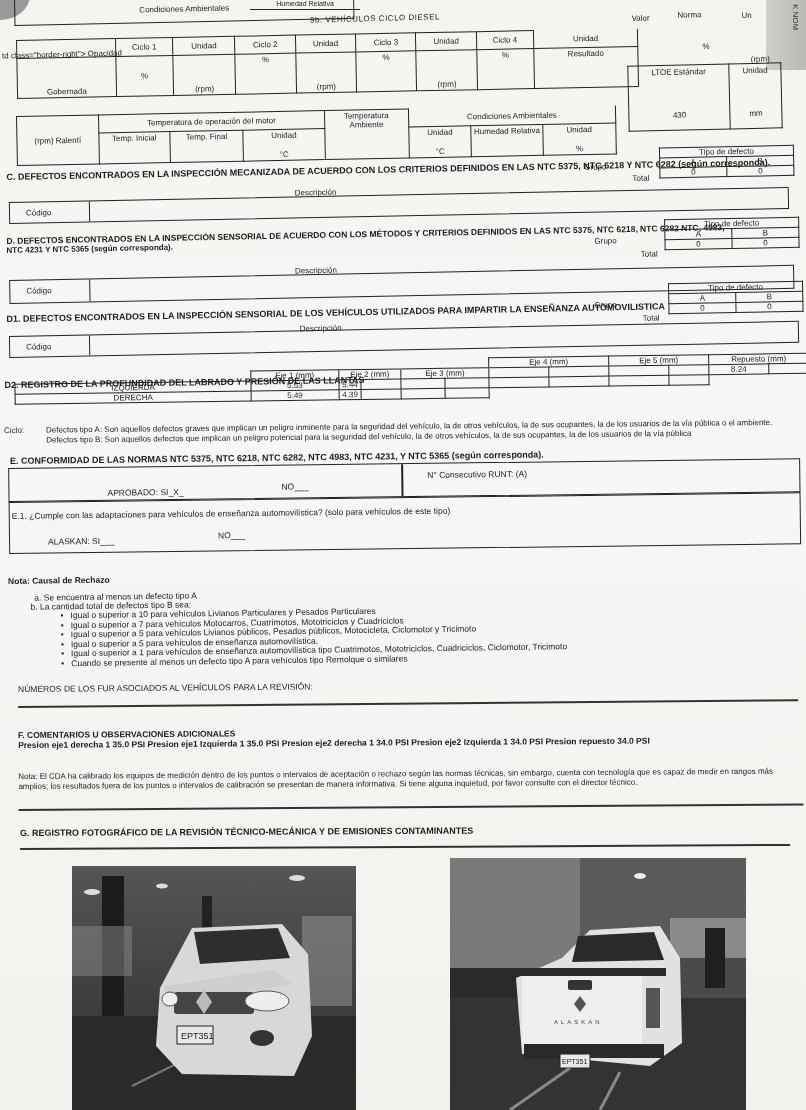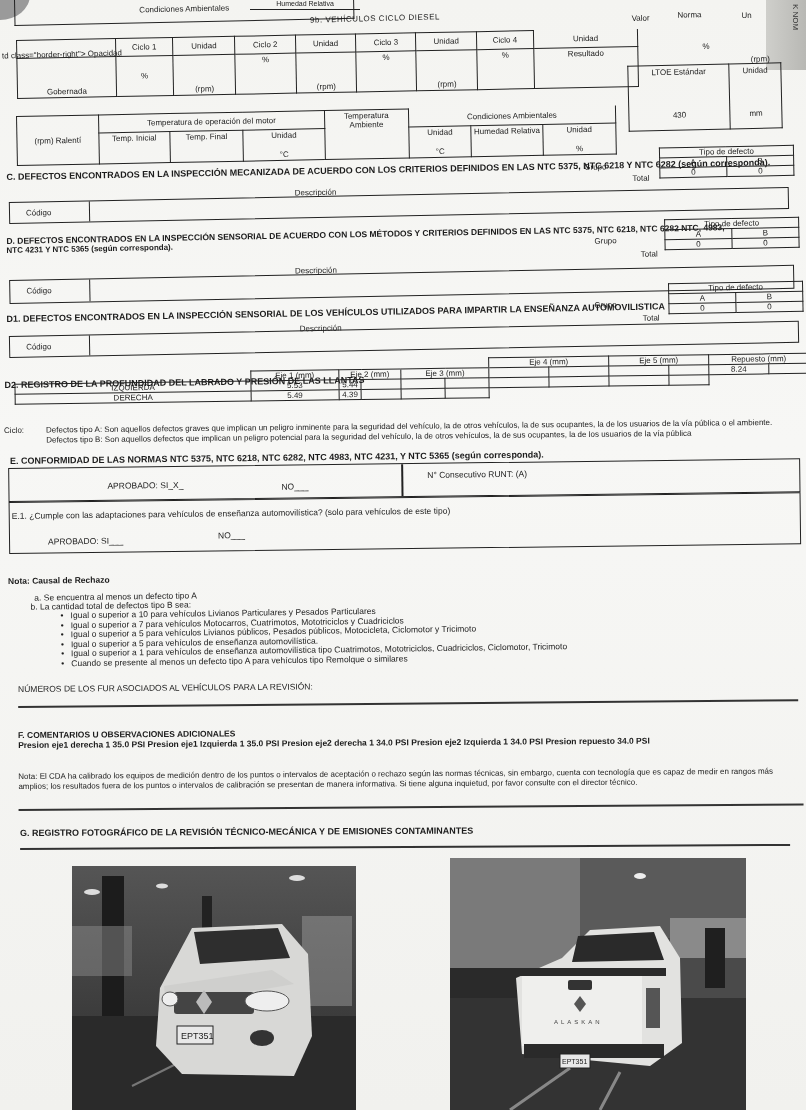--- a/index.html
+++ b/index.html
@@ -290,27 +290,27 @@
   <div class="abs note-text" style="left:4px; top:426px; width:800px; transform:rotate(-0.6deg); transform-origin:left top;">
     <span class="abs" style="left:0; top:0;">Ciclo:</span>
     <div style="margin-left:42px; width:750px;">Defectos tipo A: Son aquellos defectos graves que implican un peligro inminente para la seguridad del vehículo, la de otros vehículos, la de sus ocupantes, la de los usuarios de la vía pública o el ambiente.</div>
     <div style="margin-left:42px;">Defectos tipo B: Son aquellos defectos que implican un peligro potencial para la seguridad del vehículo, la de otros vehículos, la de sus ocupantes, la de los usuarios de la vía pública</div>
   </div>
 
   <div class="abs" style="left:8px; top:456px; width:792px; transform:rotate(-0.7deg); transform-origin:left top;">
     <div class="section-title" style="font-size:9px; font-weight:bold; margin-left:2px;">E. CONFORMIDAD DE LAS NORMAS NTC 5375, NTC 6218, NTC 6282, NTC 4983, NTC 4231, Y NTC 5365 (según corresponda).</div>
     <div class="e-box abs" style="left:0; top:12px; width:792px; height:34px;">
       <div class="abs" style="left:392px; top:0; bottom:0; width:1.5px; background:#222;"></div>
-      <span class="abs" style="left:98px; top:13px;">APROBADO: SI_X_</span>
+      <span class="abs" style="left:98px; top:20px;">APROBADO: SI_X_</span>
       <span class="abs" style="left:272px; top:16px;">NO___</span>
       <span class="abs" style="left:418px; top:6px;">N° Consecutivo RUNT: (A)</span>
     </div>
     <div class="e-box abs" style="left:0; top:46px; width:792px; height:52px;">
       <span class="abs" style="left:2px; top:8px;">E.1. ¿Cumple con las adaptaciones para vehículos de enseñanza automovilística? (solo para vehículos de este tipo)</span>
-      <span class="abs" style="left:38px; top:34px;">APROBADO: SI___</span>
+      <span class="abs" style="left:38px; top:34px;">ALASKAN: SI___</span>
       <span class="abs" style="left:208px; top:30px;">NO___</span>
     </div>
   </div>
 
   <div class="abs" style="left:8px; top:576px; width:700px; transform:rotate(-0.8deg); transform-origin:left top;">
     <div style="font-size:8.5px; font-weight:bold;">Nota: Causal de Rechazo</div>
     <div style="font-size:8.5px; margin-left:26px; margin-top:8px; line-height:9px;">a. Se encuentra al menos un defecto tipo A</div>
     <div style="font-size:8.5px; margin-left:22px; line-height:9px;">b. La cantidad total de defectos tipo B sea:</div>
     <ul class="bullets" style="margin-left:52px;">
       <li>Igual o superior a 10 para vehículos Livianos Particulares y Pesados Particulares</li>

